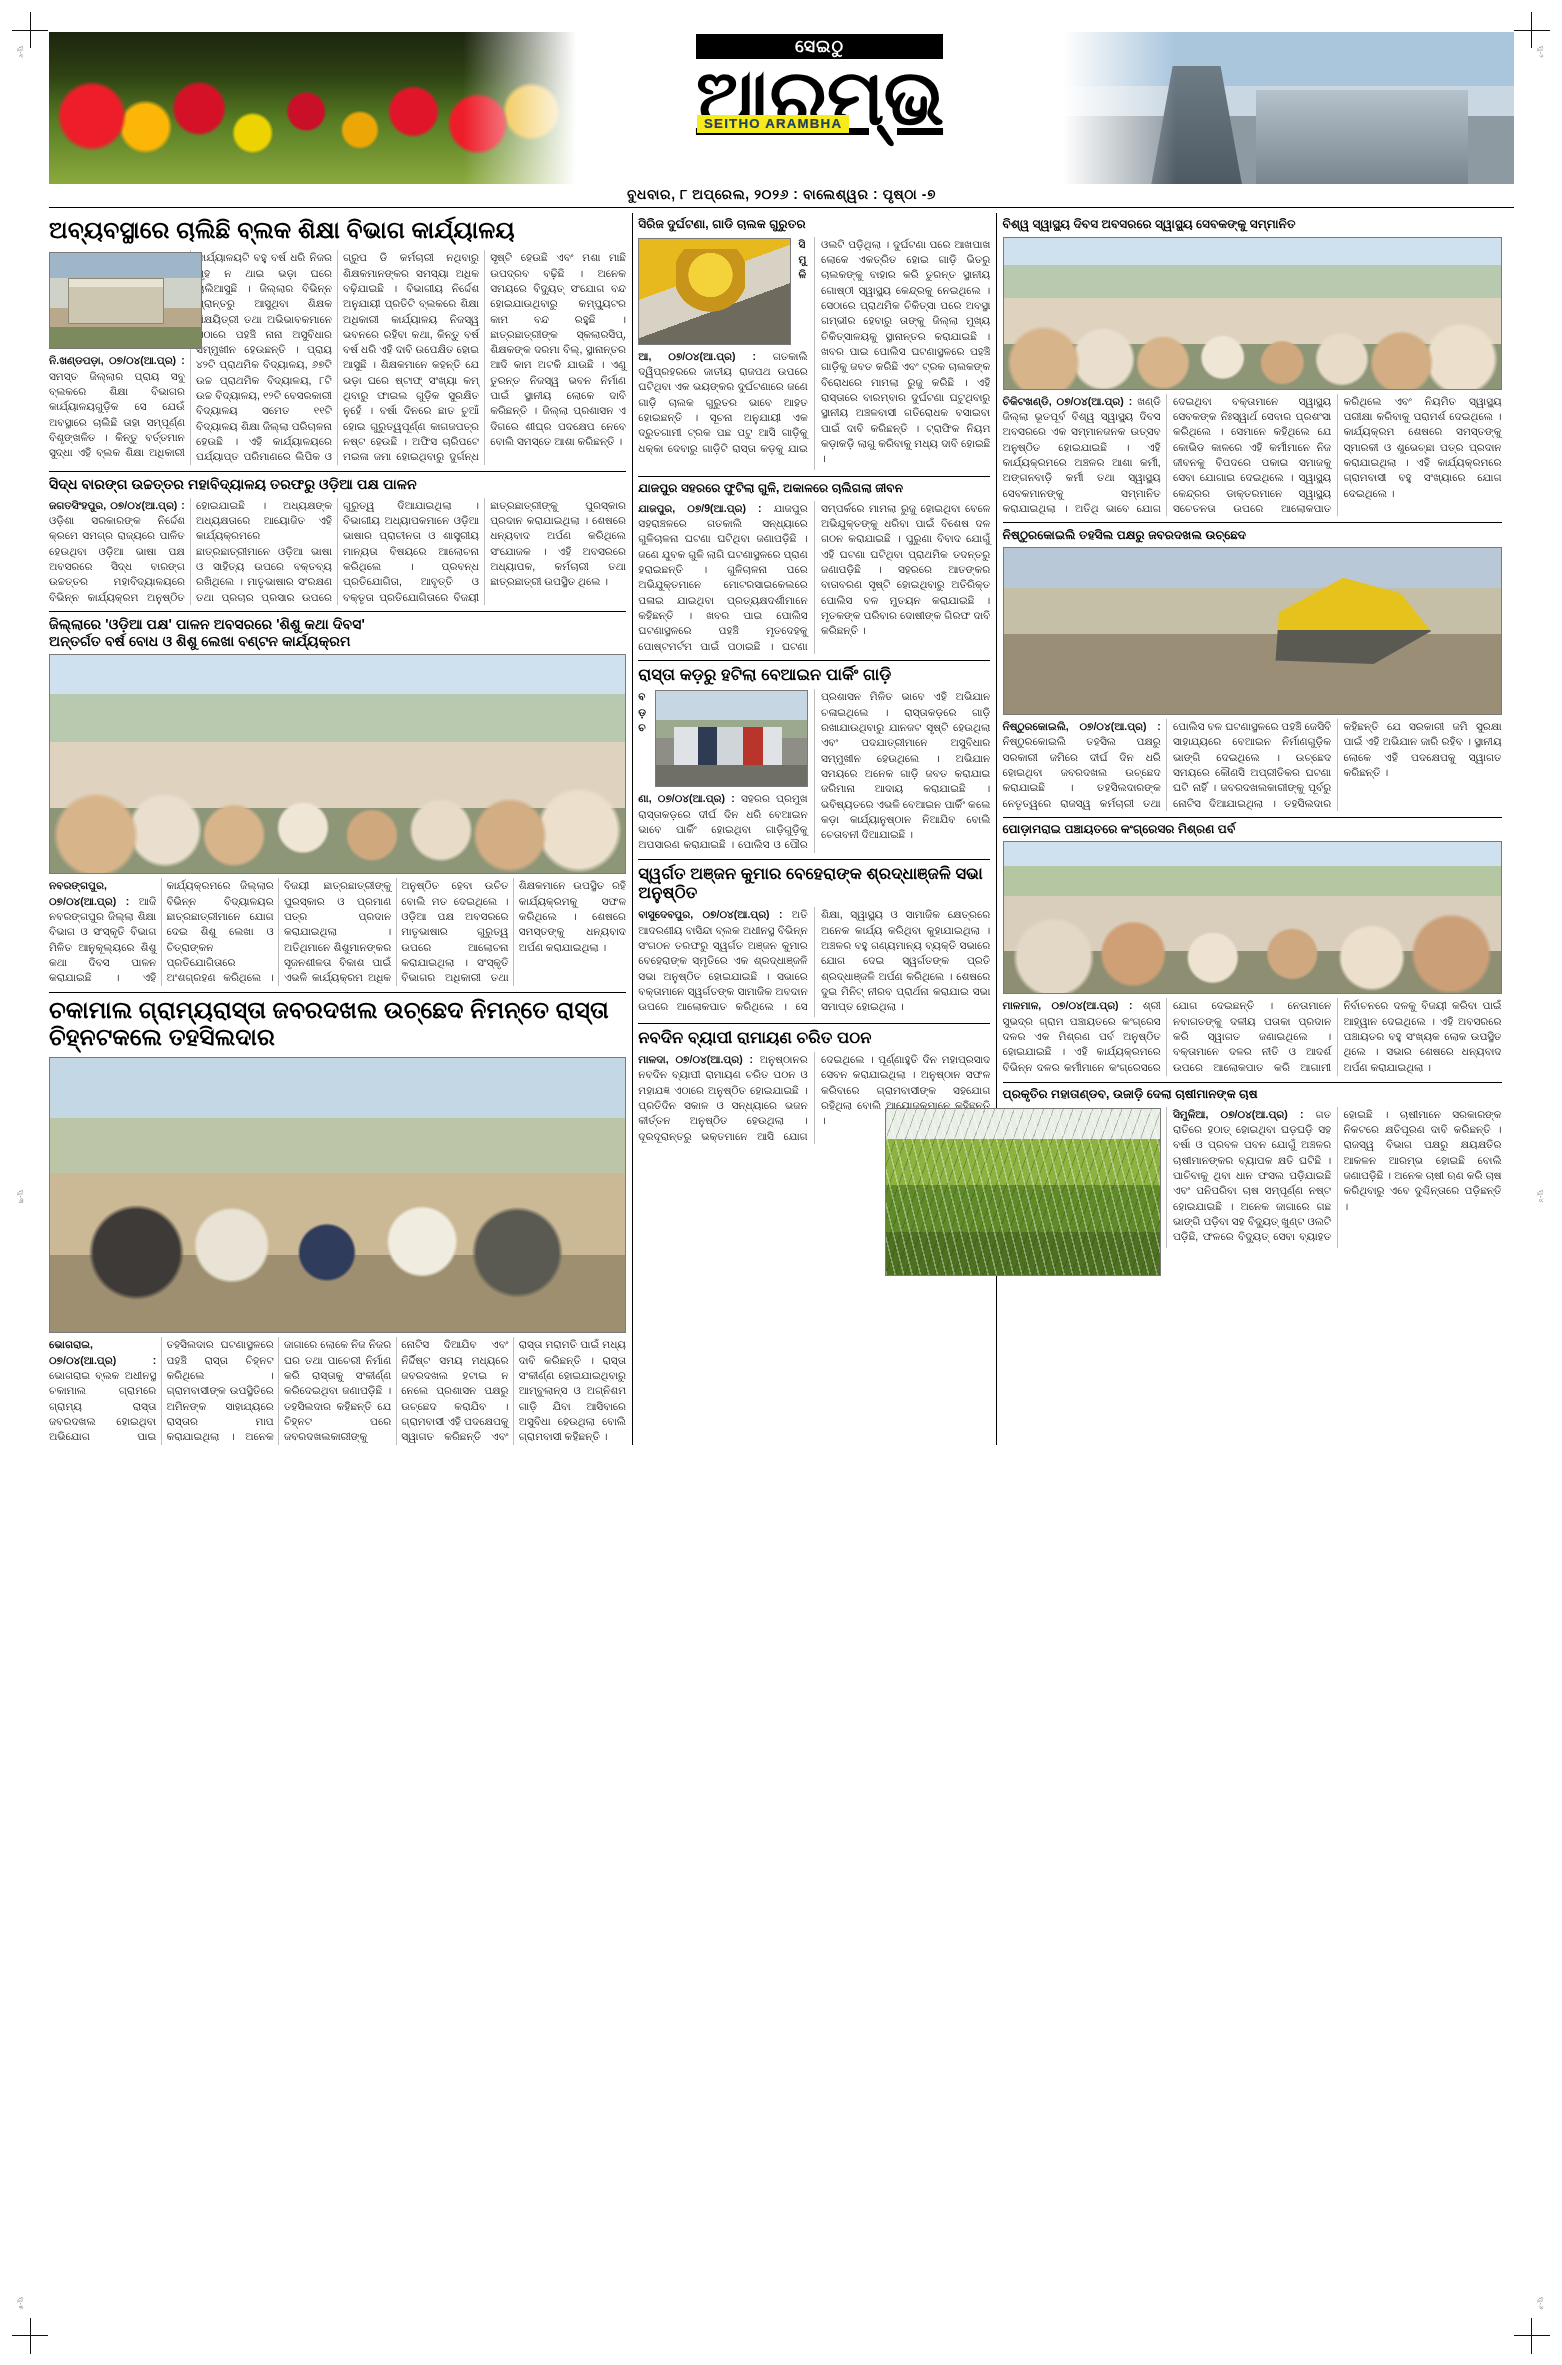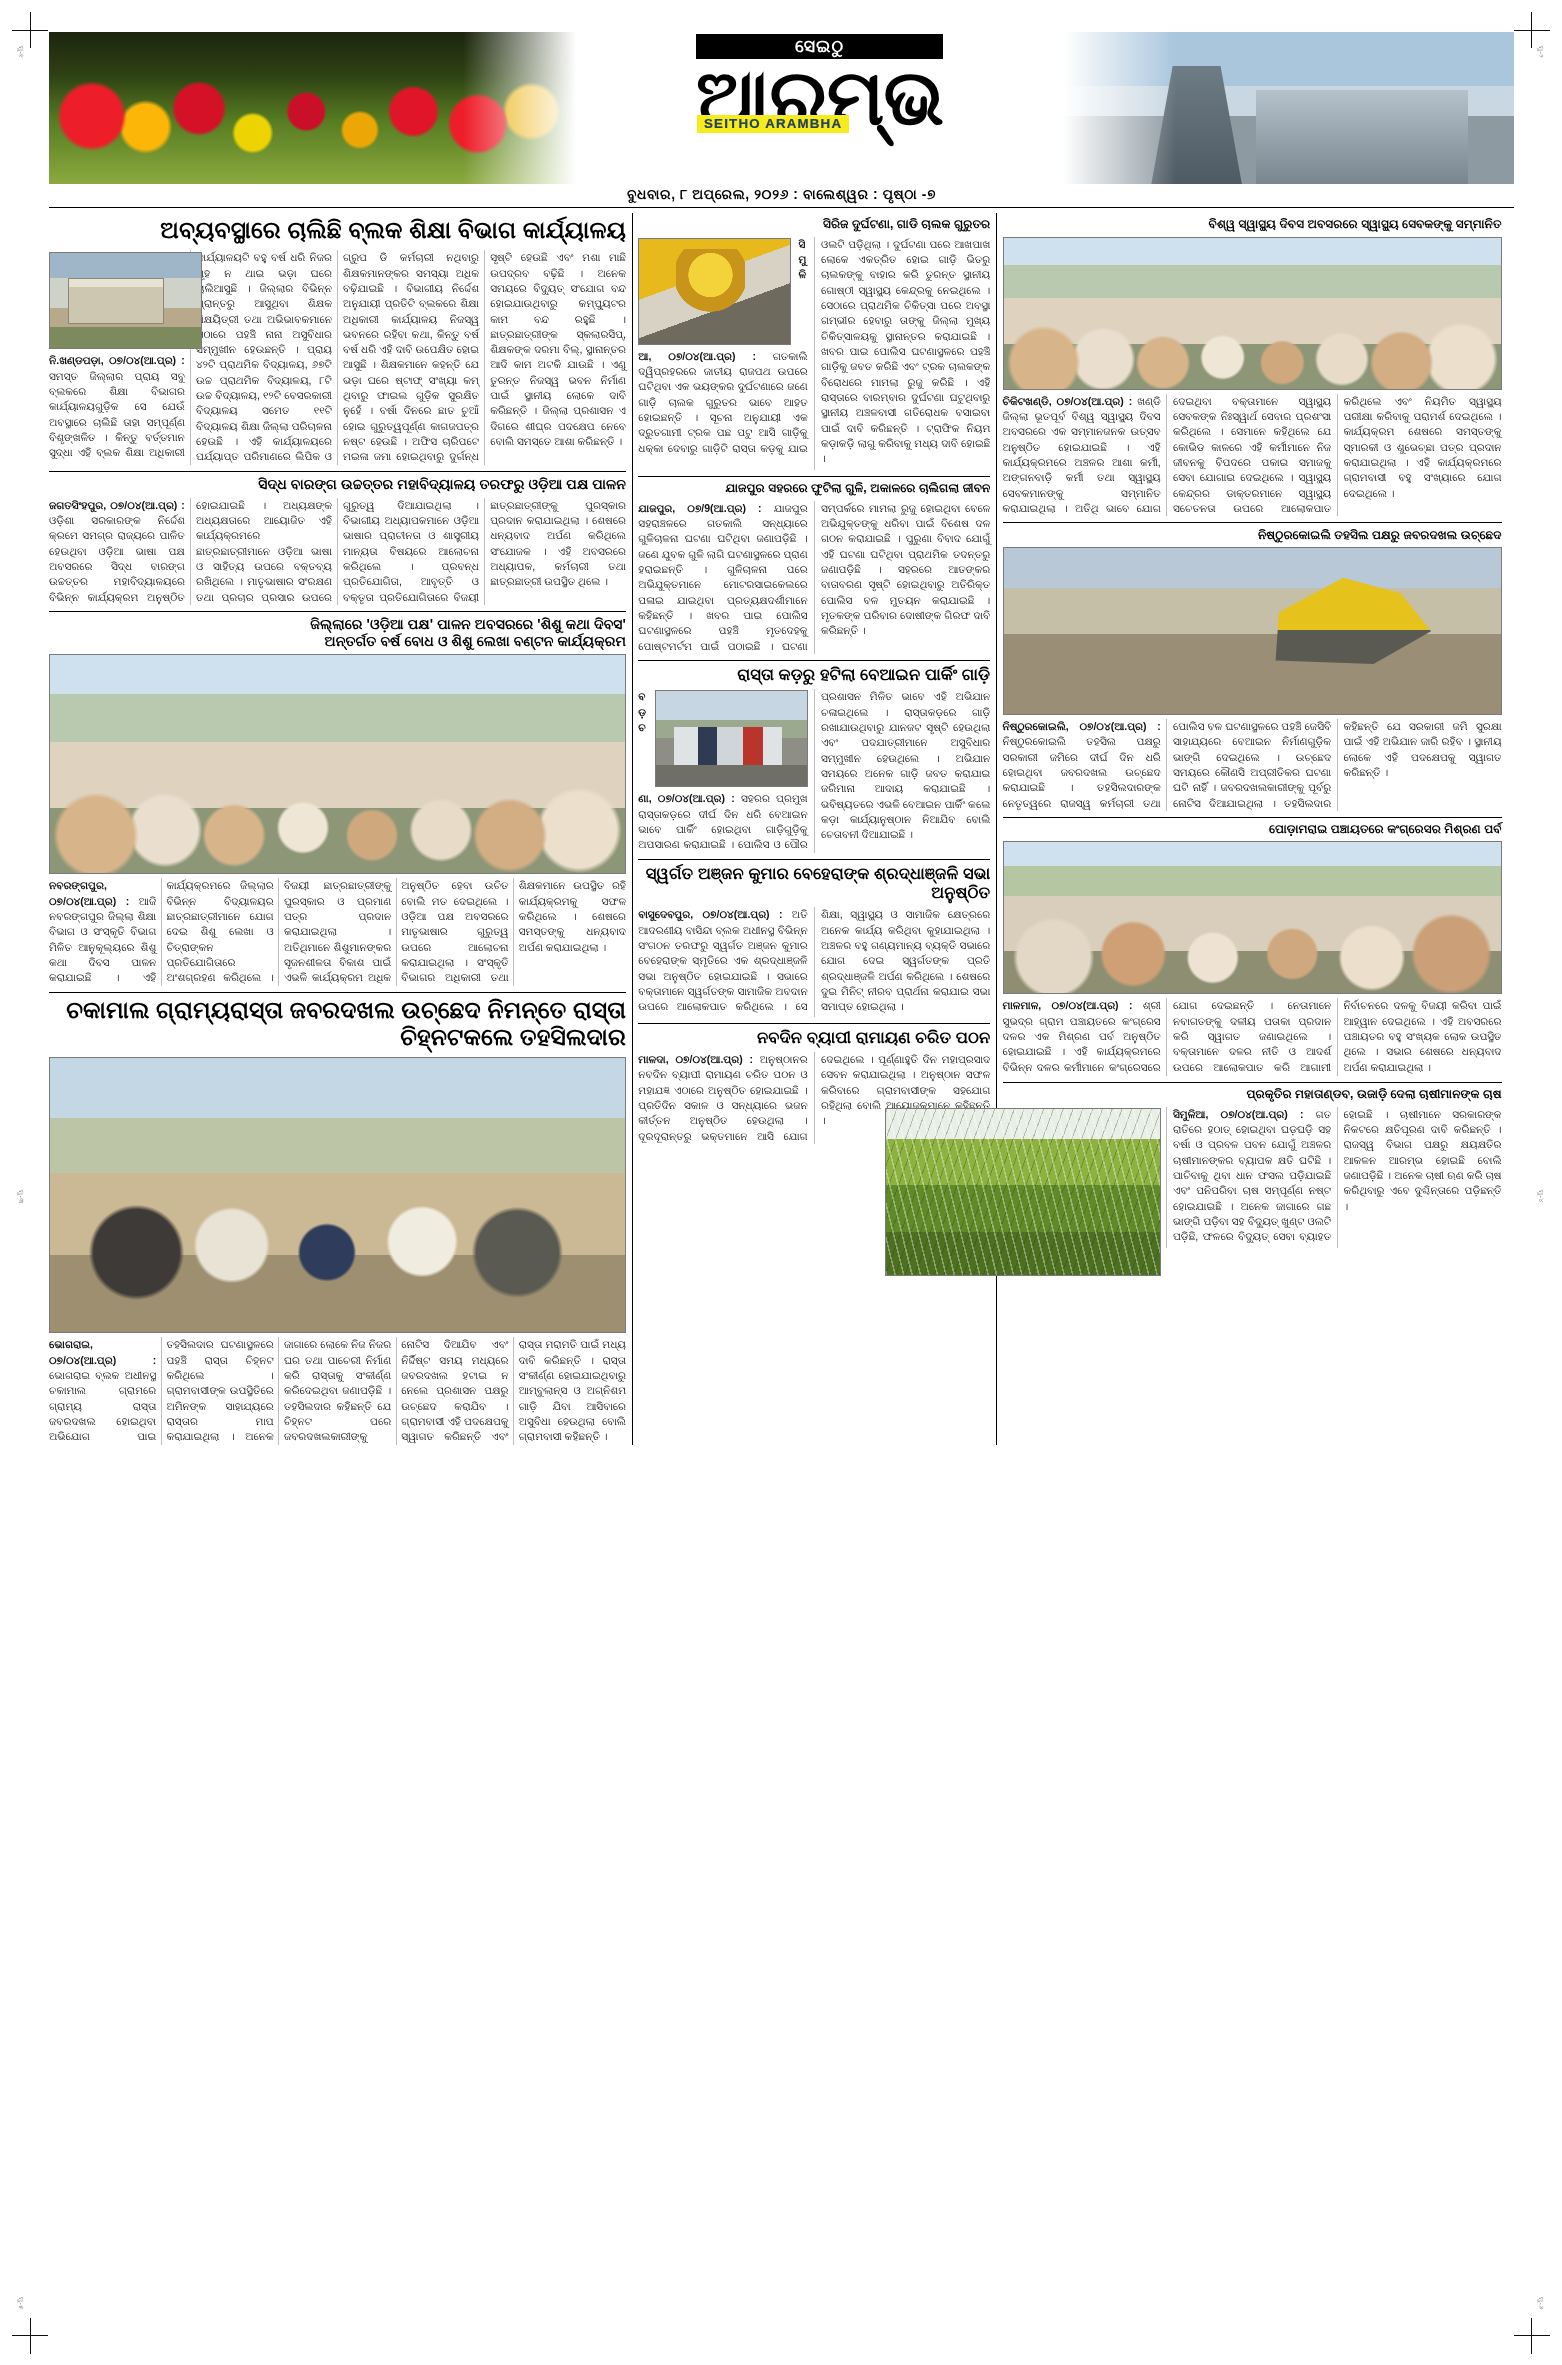--- a/index.html
+++ b/index.html
@@ -61,20 +61,21 @@
     height: 2298px;
   }
 
   
   .masthead {
     position: relative;
     height: 153px;
     display: flex;
     align-items: stretch;
     overflow: hidden;
+    text-decoration: underline;
   }
   .mast-strip {
     flex: 0 0 536px;
     position: relative;
     overflow: hidden;
   }
   .mast-strip.right { flex: 0 0 460px; }
   .mast-center {
     flex: 1 1 auto;
     position: relative;
@@ -198,21 +199,21 @@
     grid-template-columns: 577px 12.3px 352px 12.3px 499px;
     margin-top: 5.1px;
   }
   .vrule { background: #000; width: 0.8px; justify-self: center; }
 
   .col { display: block; }
 
   
   .hl {
     font-weight: 700;
-    text-align: right;
+    text-align: left;
     line-height: 1.18;
     letter-spacing: 0.1px;
     color: #000;
     margin: 4.1px 0 5.1px;
   }
   .hl.xl { font-size: 23.5px; }
   .hl.lg { font-size: 14px; }
   .hl.md { font-size: 12px; }
   .hl.sm { font-size: 16.3px; }
 

